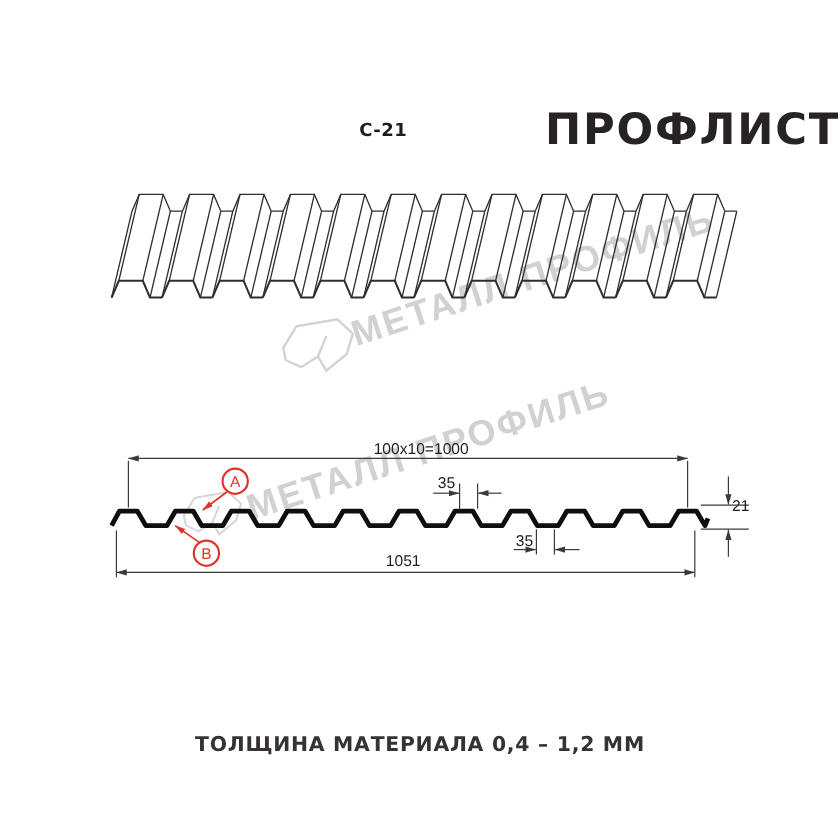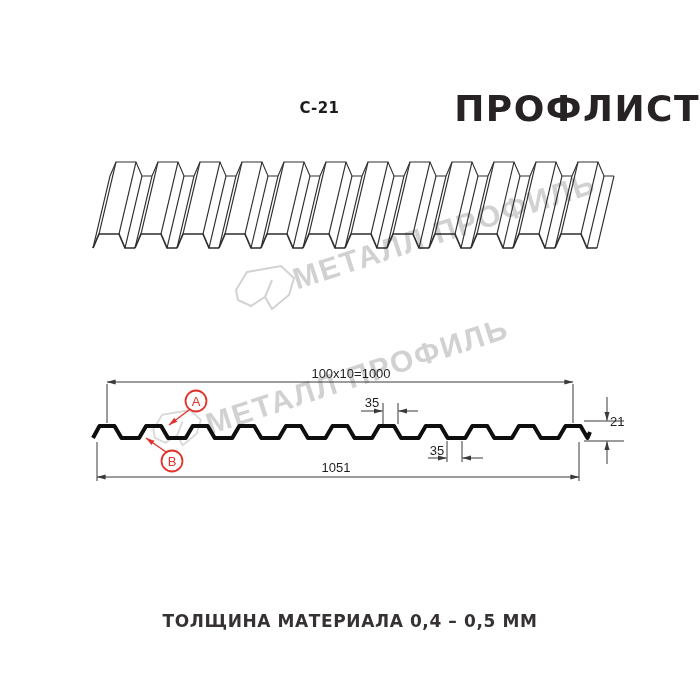--- a/index.html
+++ b/index.html
@@ -146,14 +146,14 @@
       </g>
 
       <g>
         <circle cx="172" cy="461" r="10.5" fill="#ffffff" stroke="#e2322b" stroke-width="1.8"></circle>
         <text class="red-t" x="172" y="466" text-anchor="middle" fill="#e2322b">В</text>
         <line x1="166" y1="452" x2="146" y2="438" stroke="#e2322b" stroke-width="1.4" marker-end="url(#mArrR)"></line>
       </g>
     </g>
   </svg>
 
-  <div class="footnote">ТОЛЩИНА МАТЕРИАЛА 0,4 – 0,5 ММ</div>
+  <div class="footnote">ТОЛЩИНА МАТЕРИАЛА 0,4 – 1,2 ММ</div>
 </div>
 
 </body></html>

